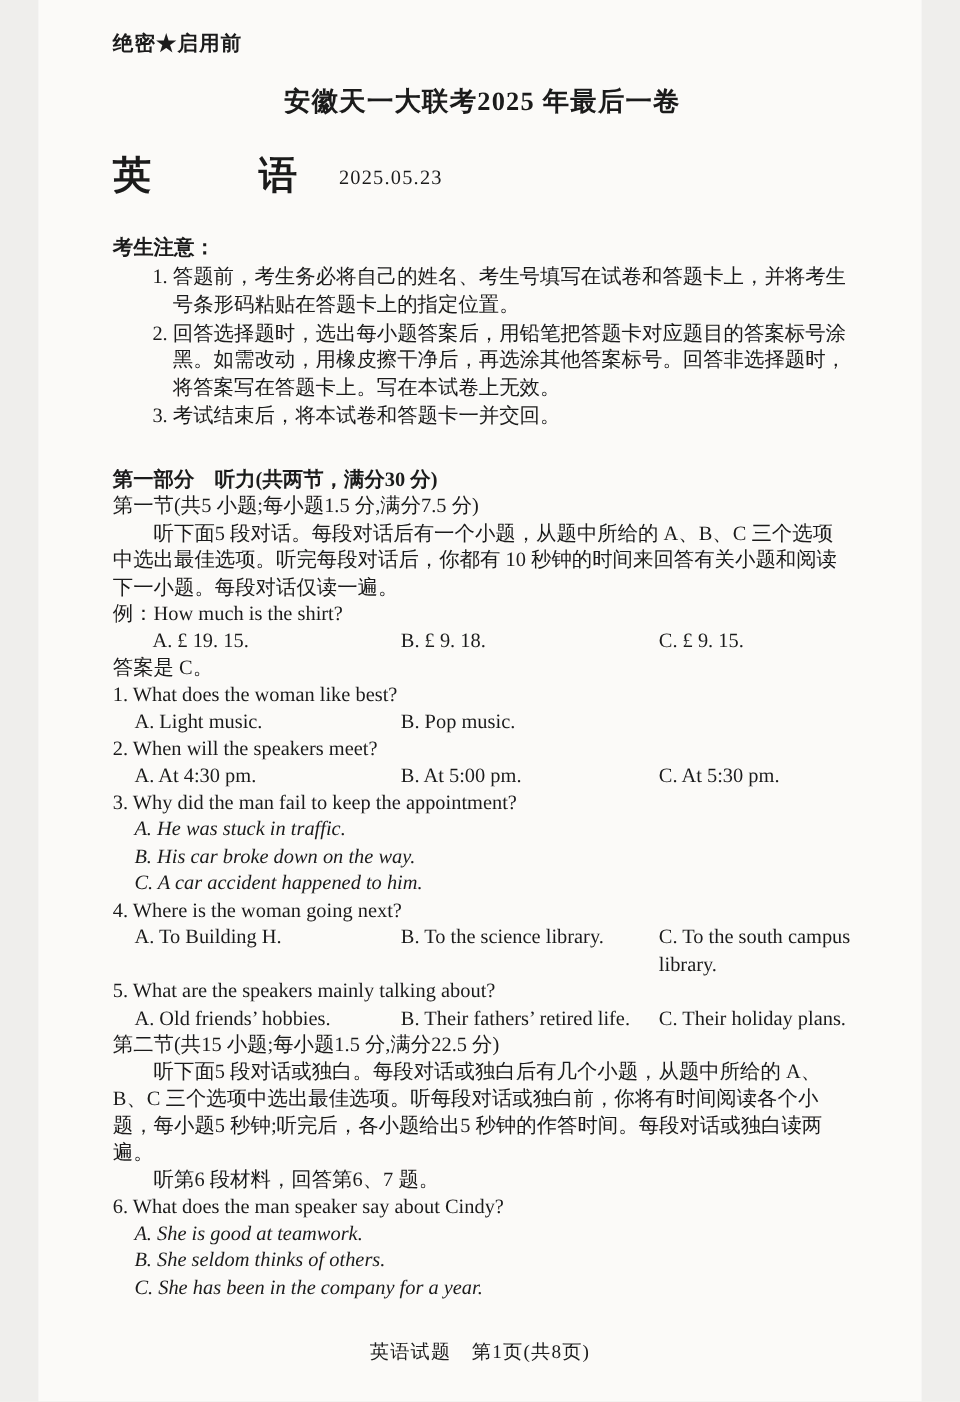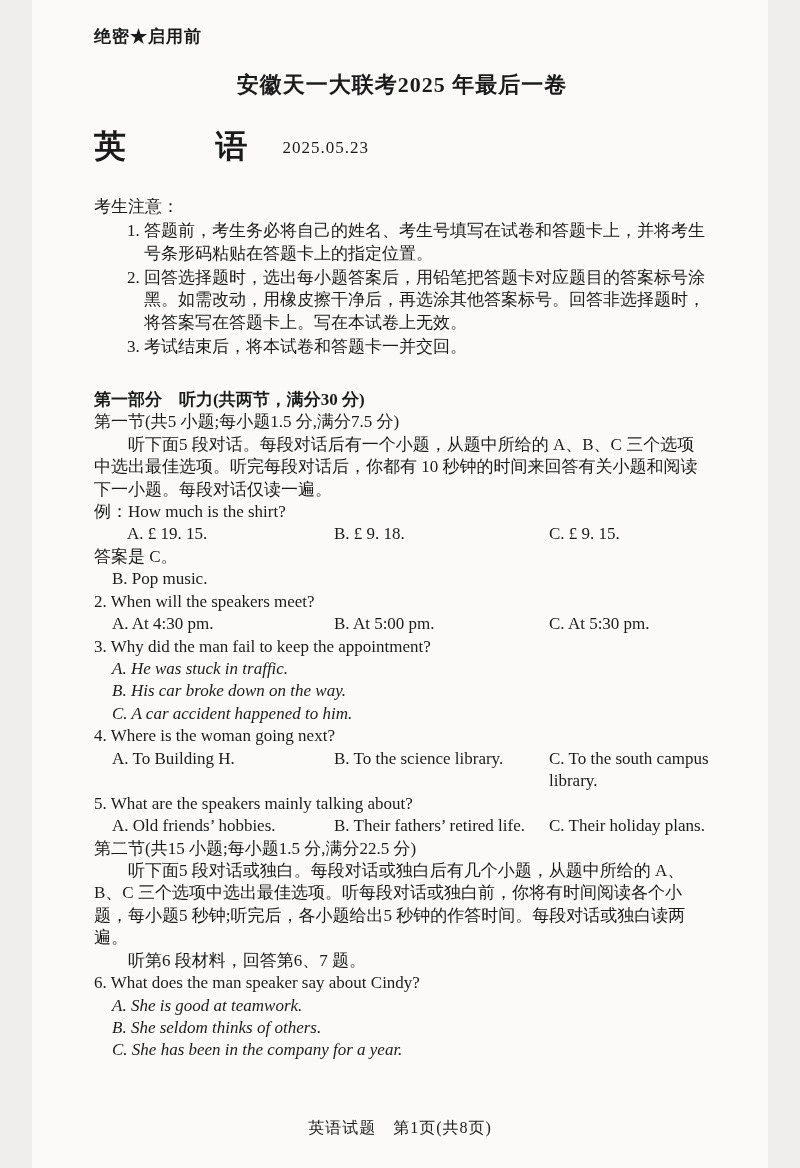--- a/index.html
+++ b/index.html
@@ -15,21 +15,21 @@
     overflow: hidden;
     font-size: 17px;
     line-height: 1.32;
   }
   .classification { font-weight: bold; margin-bottom: 22px; letter-spacing: 1px; }
   .title { text-align: center; font-size: 22px; font-weight: bold; margin-bottom: 26px; letter-spacing: 1px; }
   .subject-row { margin-bottom: 28px; }
   .subject { font-size: 32px; font-weight: bold; letter-spacing: 0.9em; }
   .date { font-size: 17px; margin-left: 6px; letter-spacing: 1px; vertical-align: 4px; }
   .notice { margin-bottom: 30px; }
-  .notice-heading { font-weight: normal; }
+  .notice-heading { font-weight: bold; }
   .notice-item { padding-left: 50px; text-indent: -17px; margin-top: 2px; }
   .part-heading { font-weight: bold; }
   .para-indent { text-indent: 2em; }
   .sec-heading { font-weight: normal; }
   .q-block { }
   .opts-row {
     display: grid;
     grid-template-columns: 222px 215px 1fr;
     padding-left: 18px;
   }
@@ -76,21 +76,23 @@
     <div>例：How much is the shirt?</div>
     <div class="opts-row example">
       <span>A. £ 19. 15.</span>
       <span>B. £ 9. 18.</span>
       <span>C. £ 9. 15.</span>
     </div>
     <div>答案是 C。</div>
   </div>
 
   <div class="q-block">
+    <div>1. What does the woman like best?</div>
     <div class="opts-row">
+      <span>A. Light music.</span>
       <span>B. Pop music.</span>
     </div>
   </div>
 
   <div class="q-block">
     <div>2. When will the speakers meet?</div>
     <div class="opts-row">
       <span>A. At 4:30 pm.</span>
       <span>B. At 5:00 pm.</span>
       <span>C. At 5:30 pm.</span>

